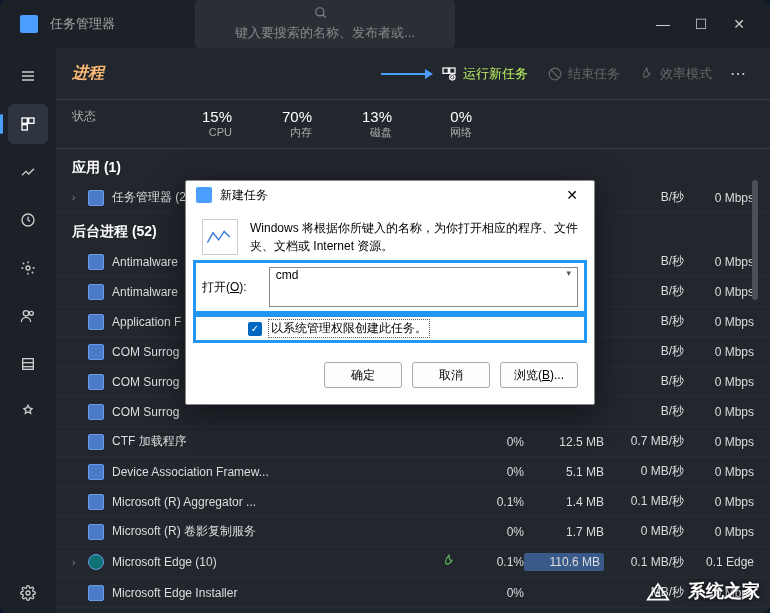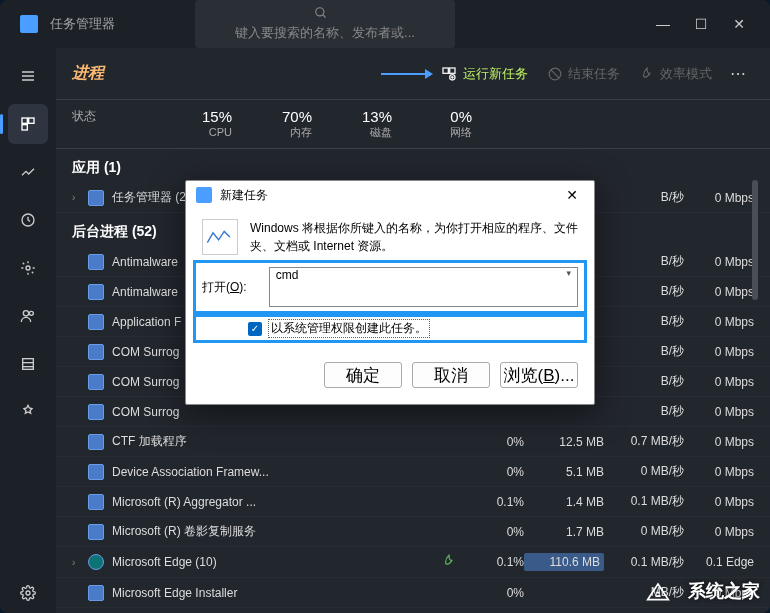--- a/index.html
+++ b/index.html
@@ -65,21 +65,21 @@
 .dialog-label { font-size: 12px; white-space: nowrap; }
 .dialog-label u { text-decoration: underline; }
 .dialog-combo { flex: 1; display: flex; align-items: flex-start; border: 1px solid #888; height: 40px; padding: 0 6px; font-size: 12px; background: #fff; }
 .dialog-combo-val { flex: 1; }
 .dialog-combo-arrow { font-size: 9px; color: #555; }
 .dialog-check-row { padding: 0 16px 10px 62px; display: flex; align-items: center; gap: 6px; font-size: 12px; }
 .dialog-check-row.hl { outline: 3px solid #2196f3; outline-offset: -2px; margin: -2px 8px 8px; padding: 4px 8px 4px 54px; }
 .checkbox { width: 14px; height: 14px; background: #0067c0; border-radius: 2px; color: #fff; font-size: 10px; display: flex; align-items: center; justify-content: center; }
 .dotted { border: 1px dotted #666; padding: 0 2px; }
 .dialog-buttons { display: flex; justify-content: flex-end; gap: 10px; padding: 12px 16px 16px; }
-.dialog-btn { min-width: 78px; height: 26px; border: 1px solid #aaa; background: #fdfdfd; font-size: 17px; border-radius: 3px; cursor: pointer; }
+.dialog-btn { min-width: 78px; height: 26px; border: 1px solid #aaa; background: #fdfdfd; font-size: 12px; border-radius: 3px; cursor: pointer; }
 
 .watermark { position: absolute; right: 10px; bottom: 10px; display: flex; align-items: center; gap: 16px; color: #fff; font-size: 18px; font-weight: bold; text-shadow: 0 0 4px rgba(0,0,0,0.8); }
 .watermark-icon { width: 28px; height: 24px; }
 </style>
 </head>
 <body>
 
 <div class="window">
   <div class="titlebar">
     <div class="titlebar-icon"></div>

